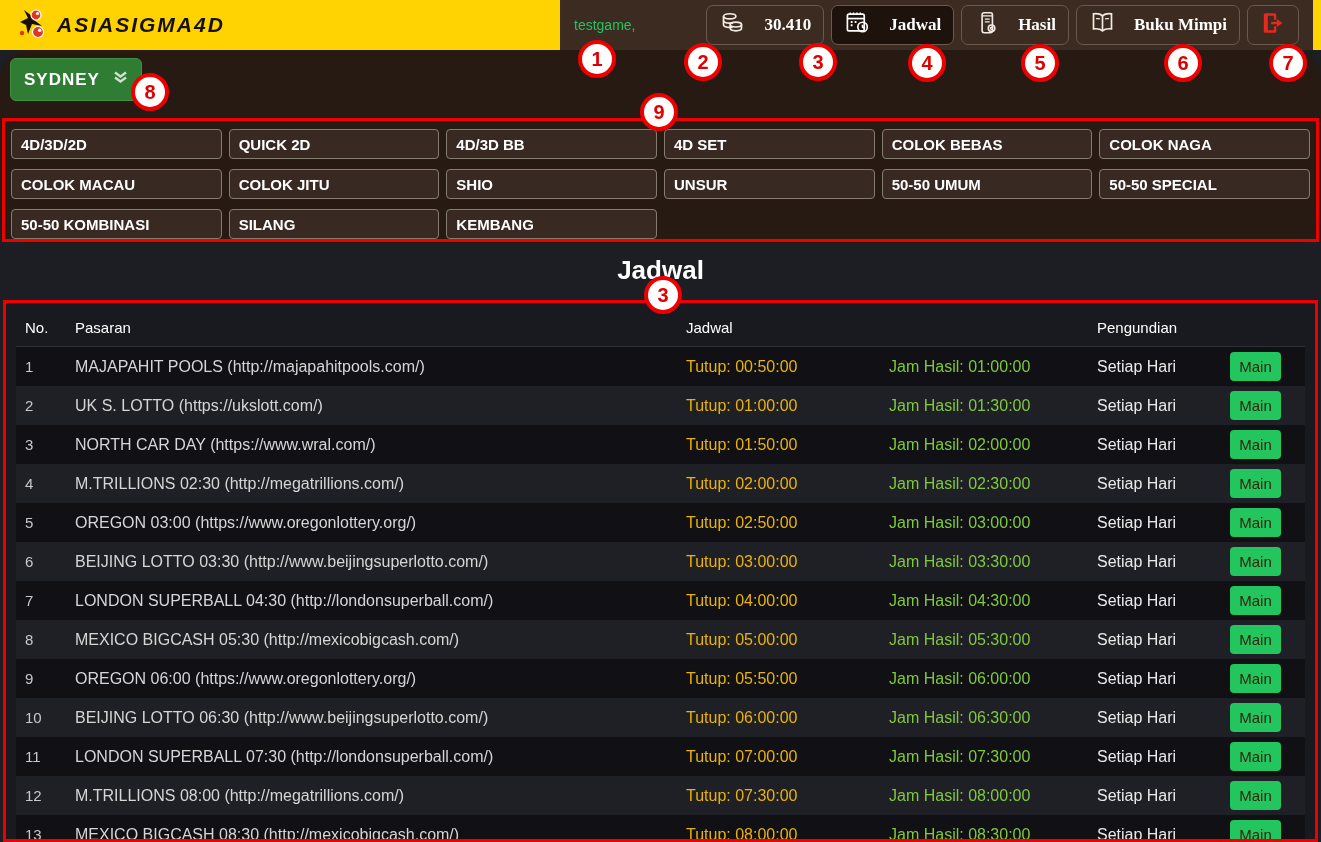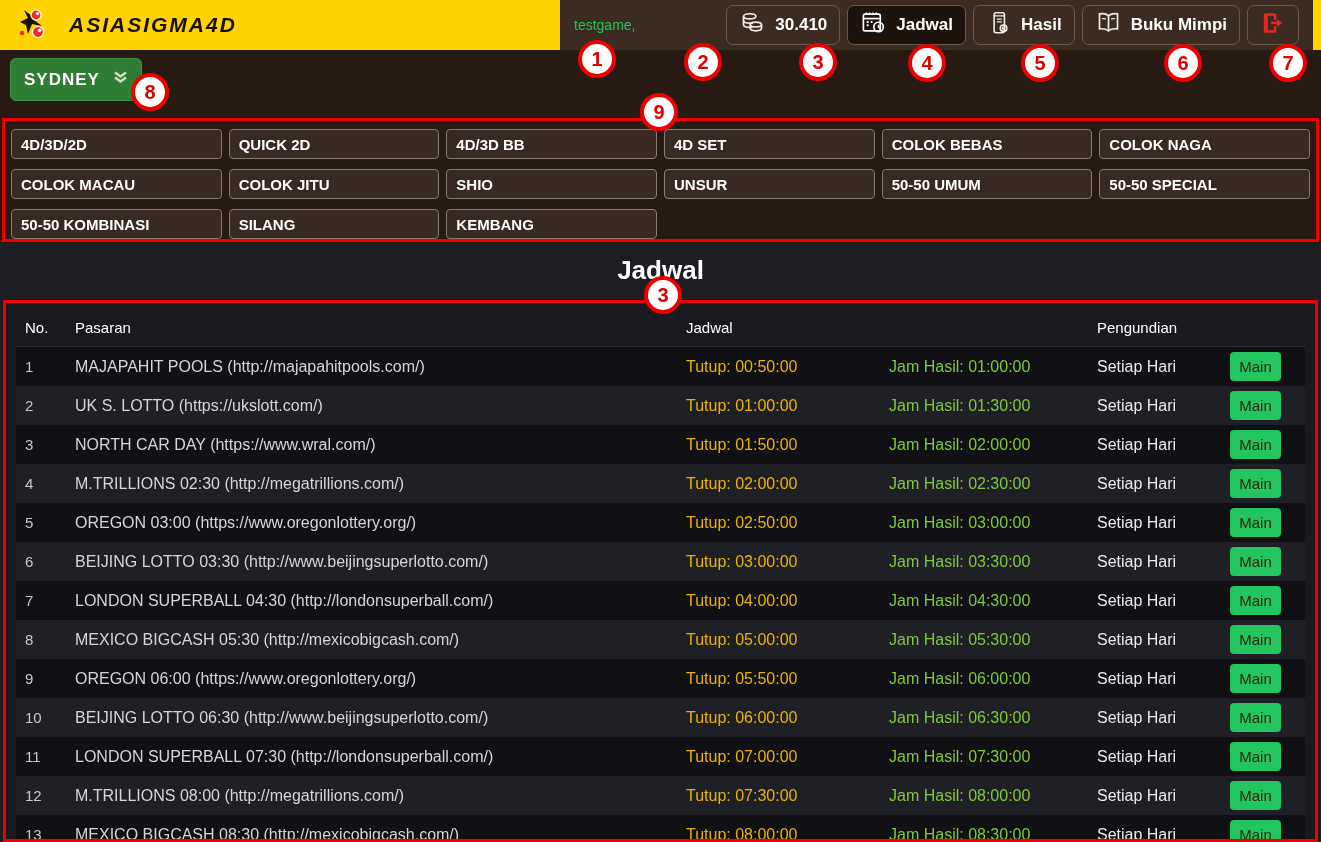--- a/index.html
+++ b/index.html
@@ -2,32 +2,32 @@
 <html><head>
 <meta charset="utf-8">
 <style>
   * { box-sizing: border-box; margin: 0; padding: 0; }
   html,body { width:1321px; height:842px; overflow:hidden; }
   body { font-family:"Liberation Sans", sans-serif; background:#1d1d24; }
   .page { position:relative; width:1321px; height:842px; overflow:hidden; }
 
   
   .topbar { height:50px; background:#ffd301; display:flex; }
-  .brand { width:560px; display:flex; align-items:center; padding-left:14px; gap:21px; }
+  .brand { width:560px; display:flex; align-items:center; padding-left:14px; gap:9px; }
   .brand-text { font-weight:800; font-style:italic; font-size:21px; letter-spacing:2px; color:#17100a; }
   .topnav { flex:1; margin-right:8px; background:#3b2b21; display:flex; align-items:center; gap:7px; padding:0 14px; }
   .username { color:#22c55e; font-size:14px; margin-right:auto; }
-  .nav-btn { display:flex; align-items:center; gap:9px; background:transparent; border:1px solid #6b594d;
+  .nav-btn { display:flex; align-items:center; gap:18px; background:transparent; border:1px solid #6b594d;
              border-radius:7px; color:#fff; font-weight:bold; font-size:17px; padding:0 12px; height:40px;
-             cursor:pointer; font-family:Liberation Sans, sans-serif; white-space:nowrap; }
+             cursor:pointer; font-family:Liberation Serif, serif; white-space:nowrap; }
   .nav-btn.active { background:#1e120c; }
   .nav-btn svg { flex:0 0 auto; }
 
   
-  .upper { position:relative; background:#261a12; height:193px; }
+  .upper { position:relative; background:#261a12; height:193px;border-radius:29px; }
   .market-btn { position:absolute; left:10px; top:8px; width:132px; height:43px; background:#2f7d33;
                 border:1px solid #3f8f44; border-radius:6px; color:#fff; font-weight:bold; font-size:17px;
                 letter-spacing:1px; display:flex; align-items:center; justify-content:center; gap:13px;
                 cursor:pointer; font-family:inherit; }
   .bet-grid { position:absolute; left:2px; right:2px; top:68px; height:124px; border:3px solid #ee0000;
               background:#261a12; display:grid; grid-template-columns:repeat(6,1fr);
               column-gap:7px; row-gap:10px; padding:8px 6px 6px 6px; }
   .bet-btn { height:30px; background:#382923; border:1px solid #857c72; border-radius:4px; color:#fff;
              font-weight:bold; font-size:15px; text-align:left; padding:0 9px; font-family:inherit; cursor:pointer; }
 

